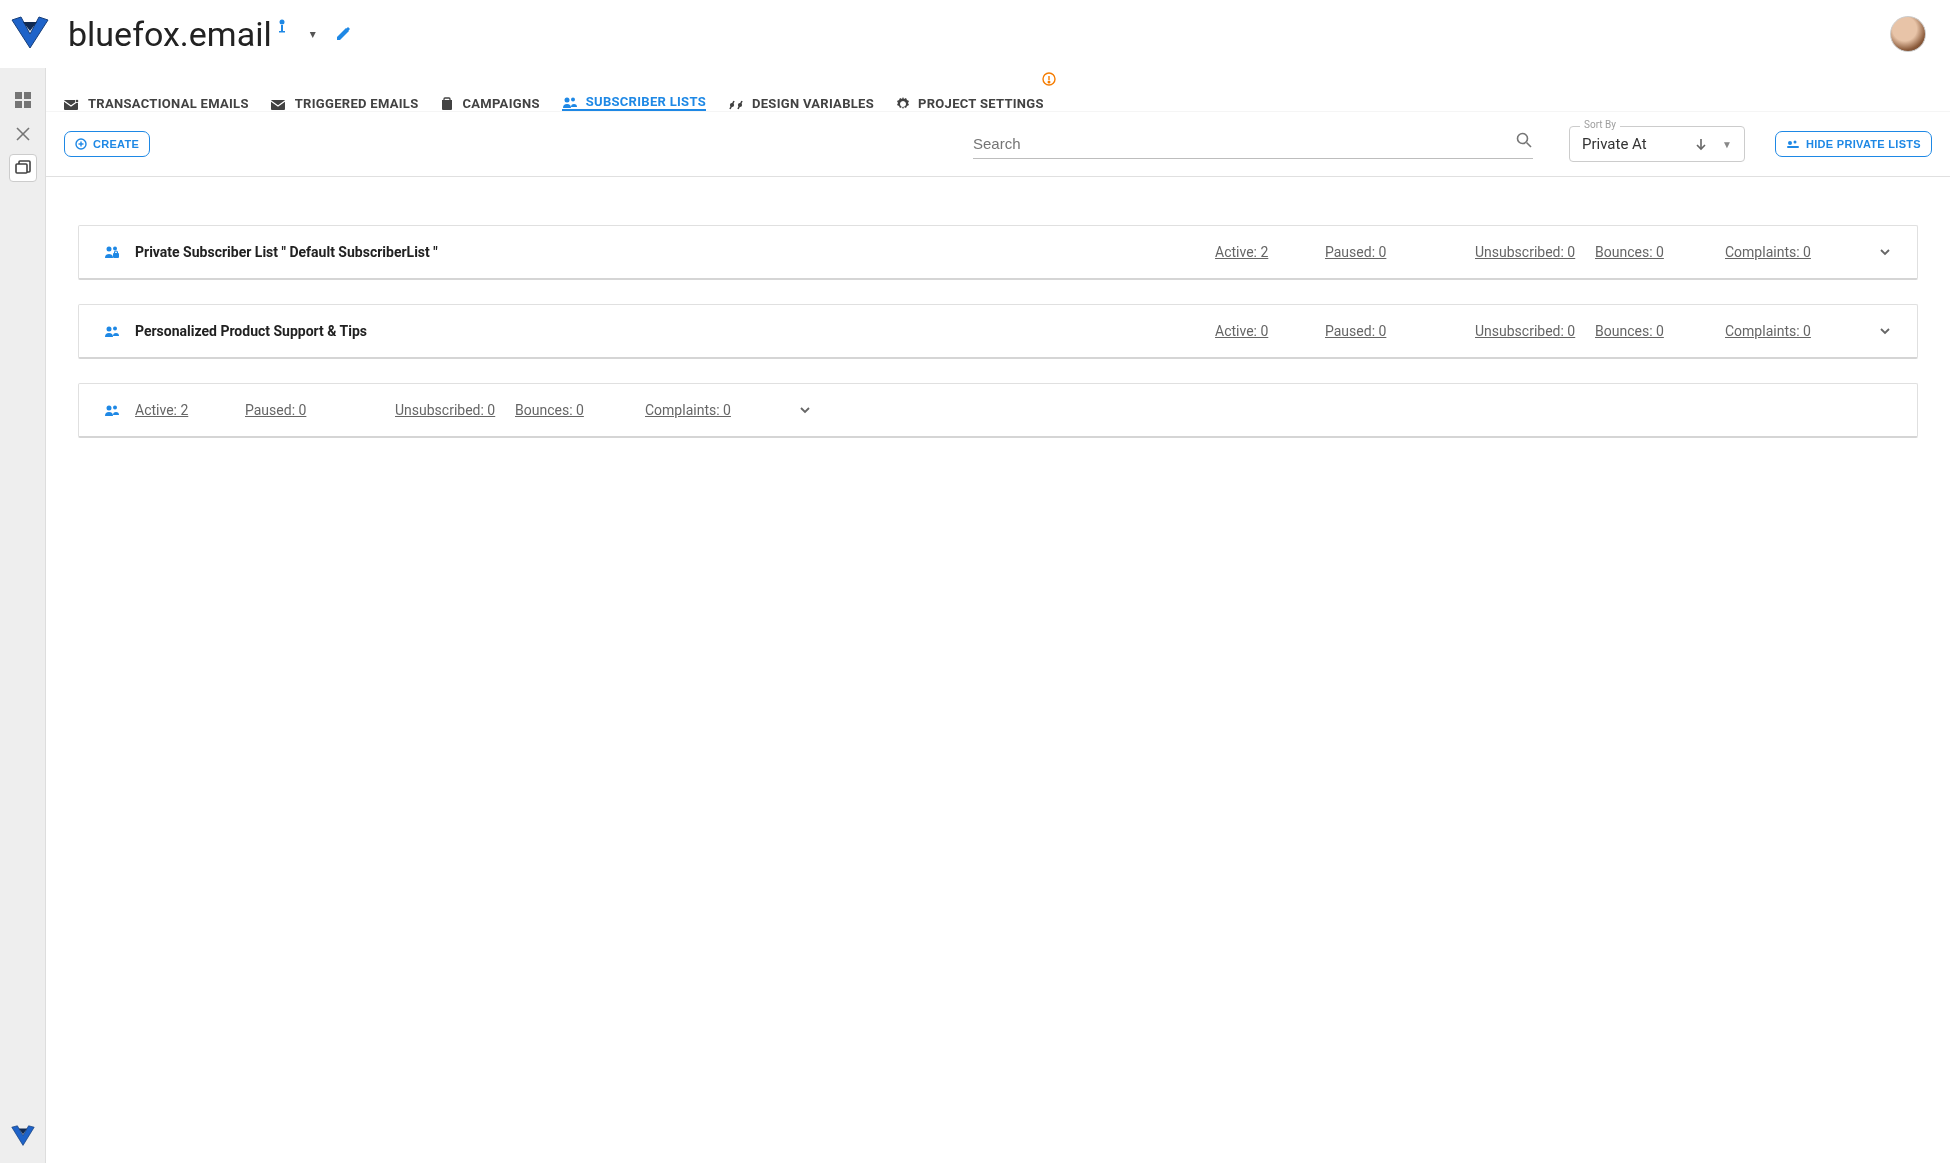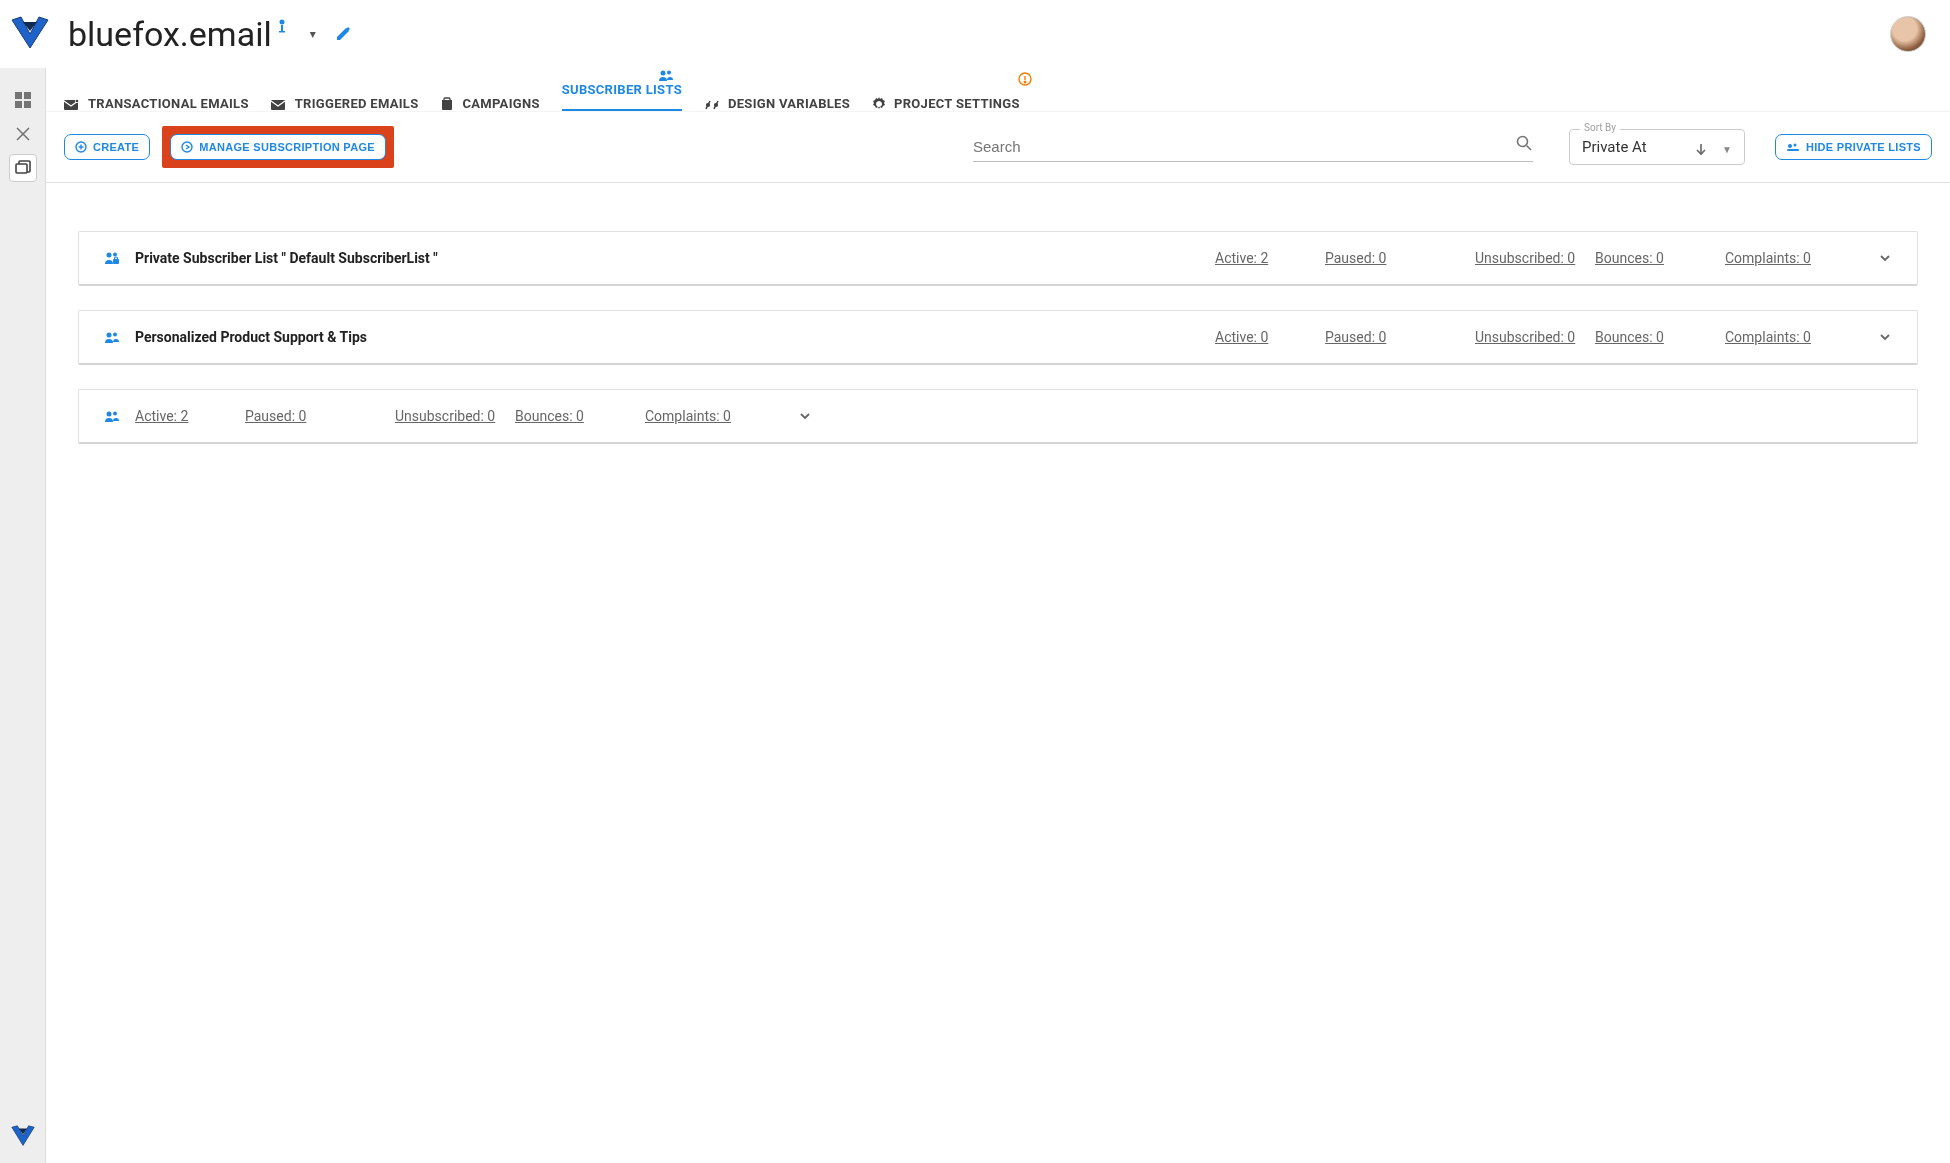--- a/index.html
+++ b/index.html
@@ -95,21 +95,20 @@
     font-weight: 700;
     letter-spacing: 0.3px;
     text-transform: uppercase;
     color: #424242;
     cursor: pointer;
     position: relative;
   }
   .tab.active {
     color: var(--accent);
     border-bottom: 2px solid var(--accent);
-    flex-direction: column;
   }
   .tab .tab-icon {
     margin-right: 8px;
     display: inline-flex;
   }
   .alert-dot {
     position: absolute; top: 4px; right: -12px;
     color: #f57c00;
   }
   .action-row {
@@ -154,21 +153,21 @@
     background: transparent;
   }
   .search-wrap .search-icon {
     position: absolute; right: 0; top: 2px; color: #757575;
   }
   .sort-wrap {
     position: relative;
     border: 1px solid #ccc;
     border-radius: 4px;
     padding: 8px 12px;
-    display: flex; align-items: flex-end;
+    display: flex; align-items: center;
     min-width: 176px;
     margin-left: 24px;
   }
   .sort-wrap .sort-label {
     position: absolute; top: -8px; left: 10px;
     background: #fff; padding: 0 4px;
     font-size: 10px; color: #9e9e9e;
   }
   .sort-wrap .sort-value {
     font-size: 15px; color: #333; flex: 1;
@@ -334,31 +333,20 @@
         <button class="btn-outline">
           <span class="leading-icon">
             <svg width="12" height="12" viewBox="0 0 12 12" fill="none" stroke="currentColor" stroke-width="1.4">
                 <circle cx="6" cy="6" r="5"></circle>
                 <line x1="6" y1="3.5" x2="6" y2="8.5"></line>
                 <line x1="3.5" y1="6" x2="8.5" y2="6"></line>
               </svg>
           </span>
           <span>CREATE</span>
         </button>
-        <span class="highlight-box">
-          <button class="btn-outline">
-            <span class="leading-icon">
-              <svg width="12" height="12" viewBox="0 0 12 12" fill="none" stroke="currentColor" stroke-width="1.4">
-                  <circle cx="6" cy="6" r="5"></circle>
-                  <path d="M5 4 L8 6 L5 8"></path>
-                </svg>
-            </span>
-            <span>MANAGE SUBSCRIPTION PAGE</span>
-          </button>
-        </span>
         <div class="spacer"></div>
         <div class="search-wrap">
           <input type="text" placeholder="Search" style="">
           <span class="search-icon">
             <svg width="18" height="18" viewBox="0 0 18 18" fill="none" stroke="currentColor" stroke-width="1.6">
                 <circle cx="7.5" cy="7.5" r="5"></circle>
                 <line x1="11.5" y1="11.5" x2="16" y2="16"></line>
               </svg>
           </span>
         </div>

